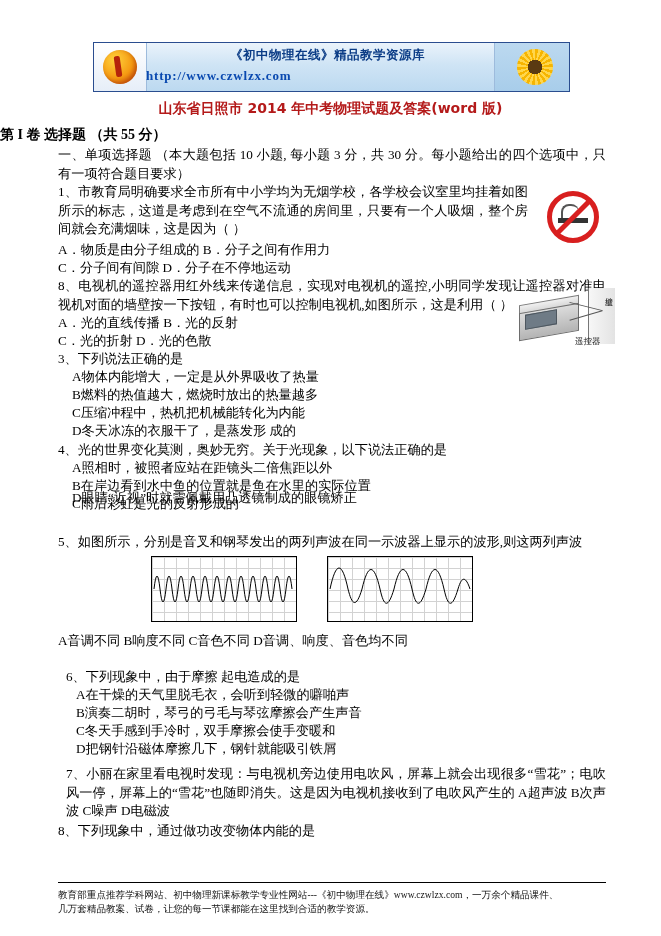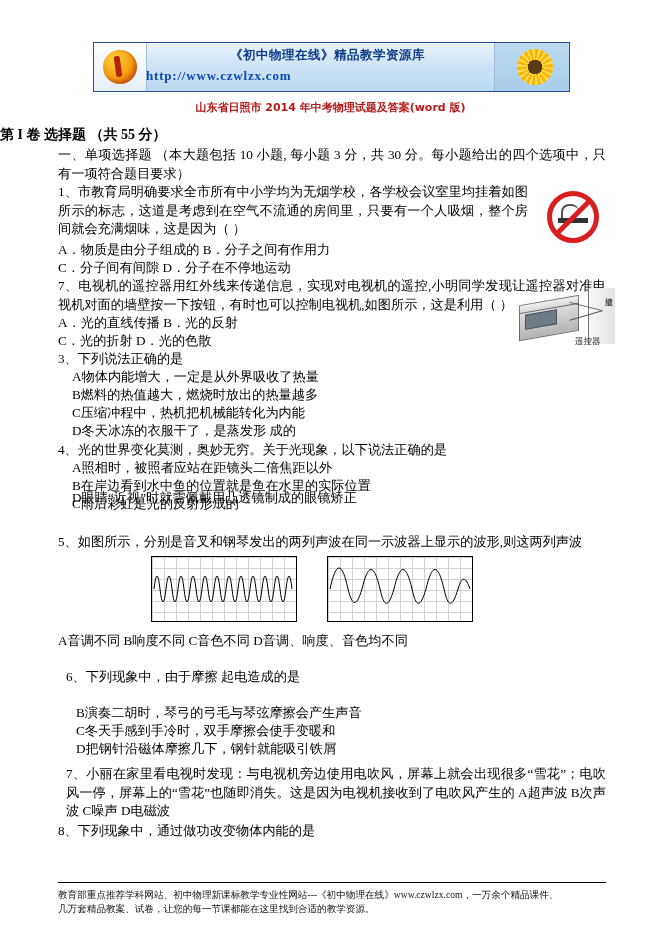--- a/index.html
+++ b/index.html
@@ -109,21 +109,21 @@
                      #ffd64d 270deg 280deg, #f7b500 280deg 290deg, #ffd64d 290deg 300deg,
                      #f7b500 300deg 310deg, #ffd64d 310deg 320deg, #f7b500 320deg 330deg,
                      #ffd64d 330deg 340deg, #f7b500 340deg 350deg, #ffd64d 350deg 360deg);
   }
   
   .doc-title {
     position: absolute;
     left: 0; right: 0; top: 100px;
     text-align: center;
     font-family: "DejaVu Sans", sans-serif;
-    font-size: 11px;
+    font-size: 14px;
     font-weight: bold;
     color: #b41a1a;
     white-space: nowrap;
   }
   .section-title {
     position: absolute;
     left: 0; right: 0; top: 126px;
     font-size: 14px;
     font-weight: bold;
     color: #000;
@@ -307,21 +307,21 @@
   <div class="body-text" style="top:183px; width:470px;">1、市教育局明确要求全市所有中小学均为无烟学校，各学校会议室里均挂着如图所示的标志，这道是考虑到在空气不流通的房间里，只要有一个人吸烟，整个房间就会充满烟味，这是因为（    ）</div>
   <div class="nosmoke">
     <div class="circle"></div>
     <div class="cig"></div>
     <div class="smoke"></div>
     <div class="slash"></div>
   </div>
   <div class="body-text" style="top:241px;">A．物质是由分子组成的    B．分子之间有作用力</div>
   <div class="body-text" style="top:259px;">C．分子间有间隙        D．分子在不停地运动</div>
 
-  <div class="body-text" style="top:277px;">7、电视机的遥控器用红外线来传递信息，实现对电视机的遥控,小明同学发现让遥控器对准电视机对面的墙壁按一下按钮，有时也可以控制电视机,如图所示，这是利用（     ）</div>
+  <div class="body-text" style="top:277px;">8、电视机的遥控器用红外线来传递信息，实现对电视机的遥控,小明同学发现让遥控器对准电视机对面的墙壁按一下按钮，有时也可以控制电视机,如图所示，这是利用（     ）</div>
   <div class="body-text" style="top:314px; width:330px;">A．光的直线传播   B．光的反射</div>
   <div class="body-text" style="top:332px; width:330px;">C．光的折射       D．光的色散</div>
 
   <div class="tvfig">
     <div class="wall"></div>
     <div class="wall-label">墙壁</div>
     <div class="tvtop"></div>
     <div class="tvbody"></div>
     <div class="tvscreen"></div>
     <div class="ray"></div>
@@ -353,20 +353,21 @@
   <div class="wave-box" style="left:327px; top:556px;">
     <div class="wave-grid"></div>
     <svg class="wave-svg" width="144" height="64" viewBox="0 0 144 64">
       <path d="M2,32 C8,4 14,4 20,32 C24,48 28,52 34,32 C40,6 46,6 52,32 C56,50 60,52 66,32 C72,6 78,6 84,32 C88,50 92,52 98,32 C104,6 110,6 116,32 C120,50 124,52 130,32 C134,18 138,20 142,32" fill="none" stroke="#000" stroke-width="1"></path>
     </svg>
   </div>
 
   <div class="body-text" style="top:632px;">A音调不同          B响度不同          C音色不同          D音调、响度、音色均不同</div>
 
   <div class="body-text" style="top:668px; left:66px;">6、下列现象中，由于摩擦 起电造成的是</div>
+  <div class="body-text" style="top:686px; left:76px;">A在干燥的天气里脱毛衣，会听到轻微的噼啪声</div>
   <div class="body-text" style="top:704px; left:76px;">B演奏二胡时，琴弓的弓毛与琴弦摩擦会产生声音</div>
   <div class="body-text" style="top:722px; left:76px;">C冬天手感到手冷时，双手摩擦会使手变暖和</div>
   <div class="body-text" style="top:740px; left:76px;">D把钢针沿磁体摩擦几下，钢针就能吸引铁屑</div>
 
   <div class="body-text" style="top:765px; left:66px; width:540px;">7、小丽在家里看电视时发现：与电视机旁边使用电吹风，屏幕上就会出现很多“雪花”；电吹风一停，屏幕上的“雪花”也随即消失。这是因为电视机接收到了电吹风产生的       A超声波       B次声波      C噪声       D电磁波</div>
 
   <div class="body-text" style="top:822px; left:58px;">8、下列现象中，通过做功改变物体内能的是</div>
 
   <div class="hr-foot"></div>
   <div class="footer">

